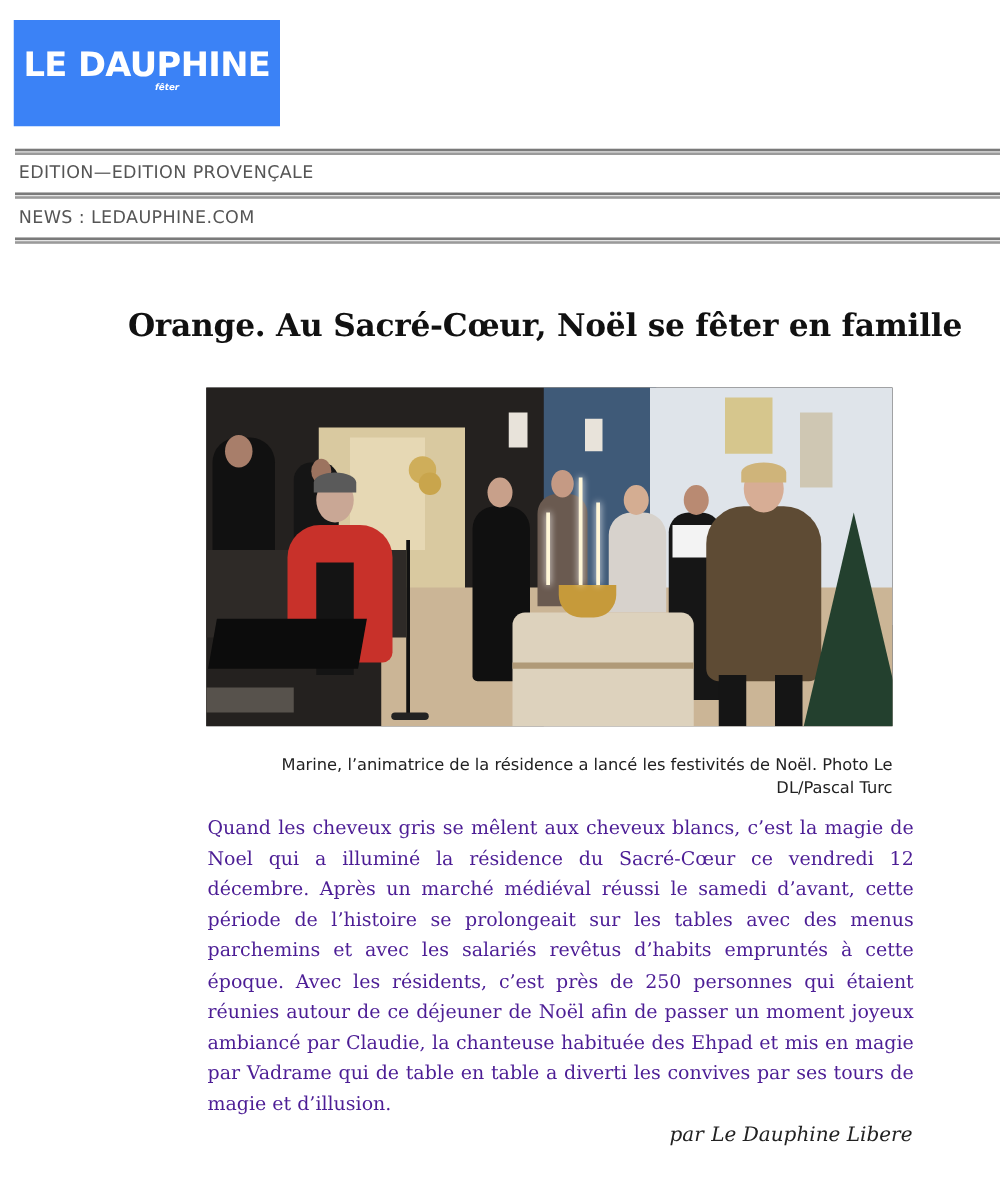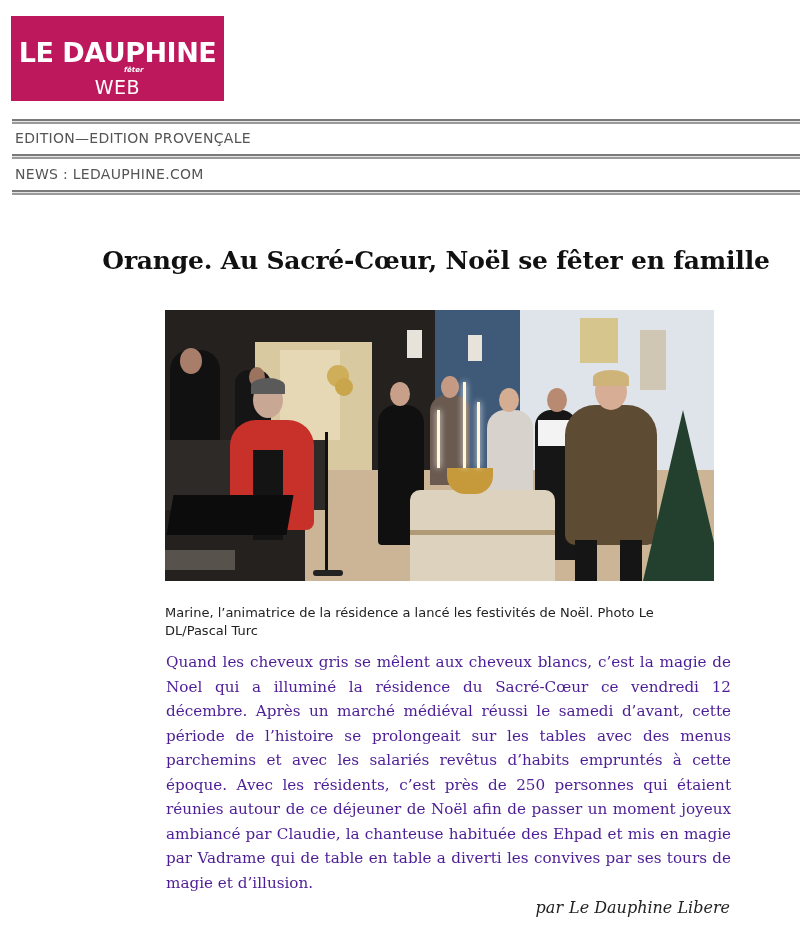--- a/index.html
+++ b/index.html
@@ -1,21 +1,21 @@
 <!DOCTYPE html>
 <html><head>
 <meta charset="utf-8">
 <style>
   * { box-sizing: border-box; margin: 0; padding: 0; }
   html, body { width: 800px; height: 950px; background: #ffffff; overflow: hidden; }
   body { position: relative; font-family: "DejaVu Sans", sans-serif; color: #222; }
 
   .logo {
     position: absolute; left: 11px; top: 16px; width: 213px; height: 85px;
-    background: #be185d; color: #fff; text-align: center;
+    background: #3b82f6; color: #fff; text-align: center;
   }
   .logo .brand {
     position: absolute; left: 0; right: 0; top: 22px;
     font-family: "DejaVu Sans", sans-serif; font-weight: bold; font-size: 27px;
     letter-spacing: -0.5px; line-height: 30px;
   }
   .logo .sub {
     position: absolute; left: 113px; top: 50px; font-size: 7px; font-style: italic; font-weight: bold;
   }
   .logo .web {
@@ -52,21 +52,21 @@
     font-family: "DejaVu Serif", serif; font-size: 25px; color: #111; letter-spacing: -0.2px;
   }
 
   .photo {
     position: absolute; left: 165px; top: 310px; width: 549px; height: 271px;
     overflow: hidden; background: #1d1b1a;
   }
   .photo div { position: absolute; }
 
   .caption {
-    position: absolute; left: 165px; width: 549px; top: 604px; text-align: left;
+    position: absolute; left: 165px; width: 549px; top: 604px; text-align: right;
     font-size: 13px; line-height: 18px; color: #222;
   }
 
   .body-text {
     position: absolute; left: 166px; width: 565px; top: 650px;
     font-family: "DejaVu Serif", serif; font-size: 15.2px; line-height: 24.5px;
     text-align: justify; color: #4c1d95; hyphens: manual;
   }
 
   .byline {
@@ -74,21 +74,20 @@
     font-family: "DejaVu Serif", serif; font-style: italic; font-size: 16px; color: #222;
   }
   .byline .author { margin-left: 6px; }
 </style>
 </head>
 <body>
 
 <div class="logo">
   <div class="brand">LE DAUPHINE</div>
   <div class="sub">fêter</div>
-  <div class="web">WEB</div>
 </div>
 
 <div class="meta">
 </div>
 
 <div class="rule" style="top:119px;"></div>
 <div class="section-label" style="top:130px;">EDITION—EDITION PROVENÇALE</div>
 <div class="rule" style="top:154px;"></div>
 <div class="section-label" style="top:166px;">NEWS : LEDAUPHINE.COM</div>
 <div class="rule" style="top:190px;"></div>

